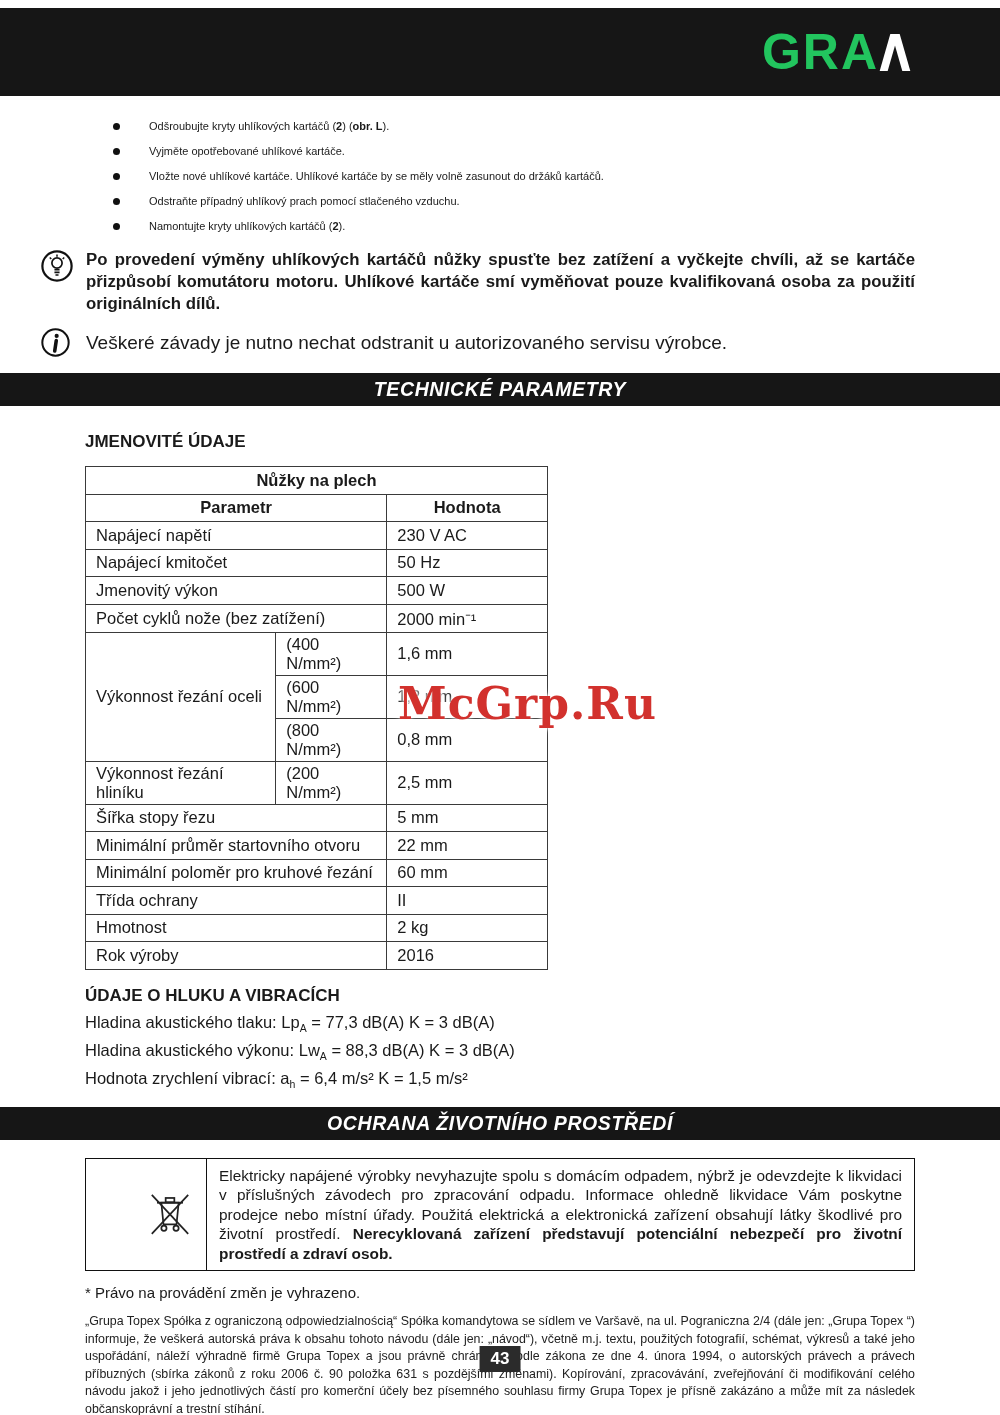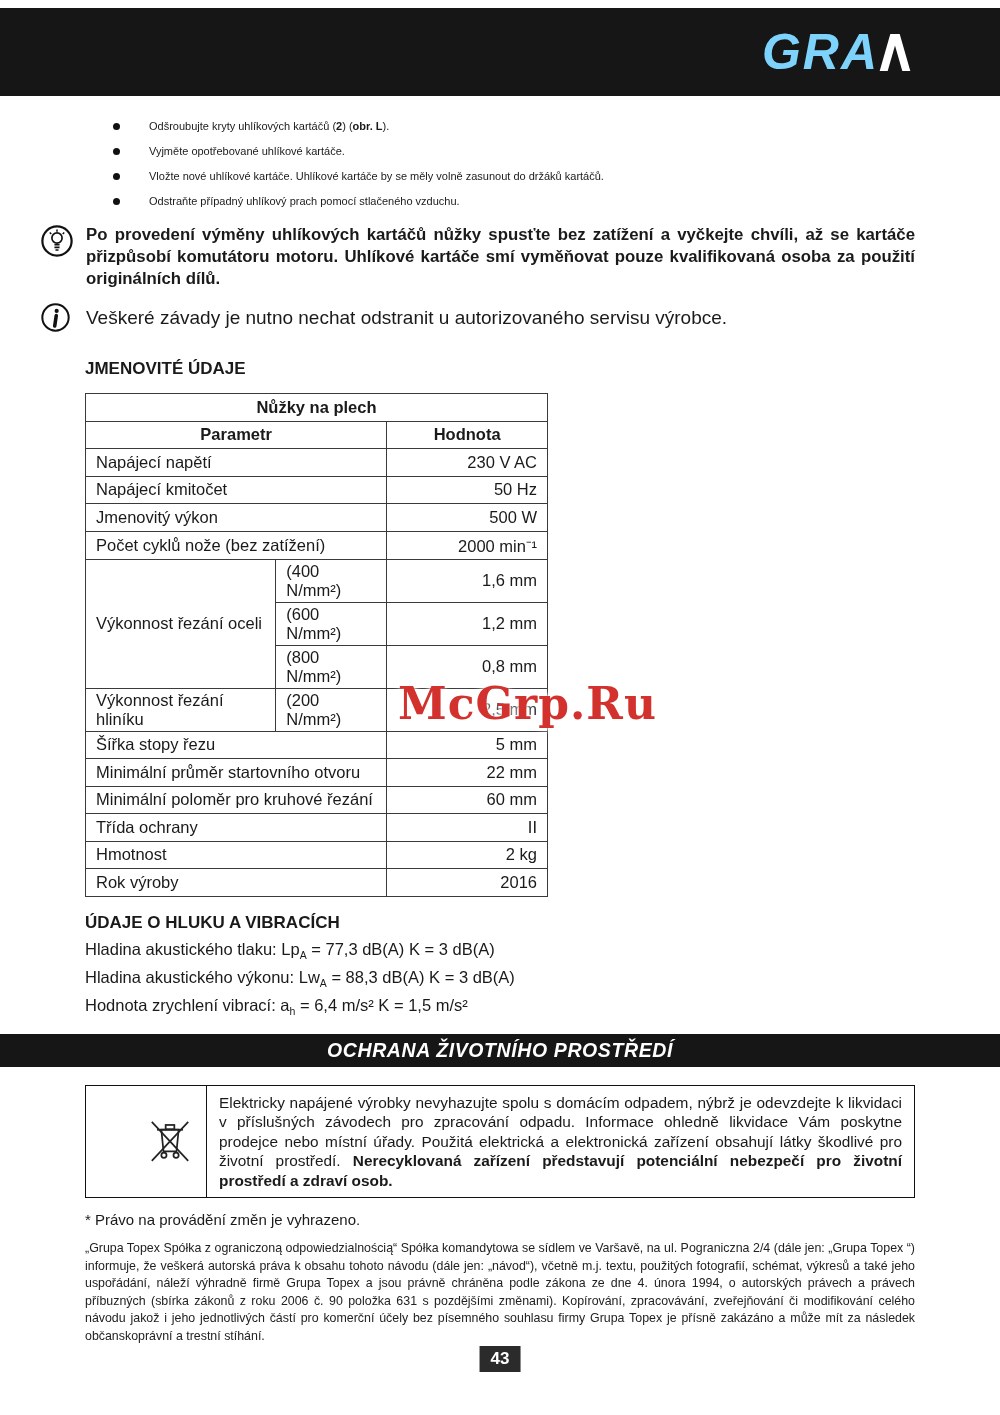--- a/index.html
+++ b/index.html
@@ -3,21 +3,21 @@
 <meta charset="utf-8">
 <style>
   html,body { margin:0; padding:0; background:#ffffff; }
   .page {
     position:relative; width:1000px; height:1415px; background:#ffffff;
     font-family:"Liberation Sans", sans-serif; color:#1a1a1a; overflow:hidden;
   }
   
   .header { margin-top:8px; height:88px; background:#161616;
     display:flex; align-items:center; justify-content:flex-end; padding-right:88px; box-sizing:border-box; }
-  .logo { color:#7dd3fc; font-weight:900; font-style:italic; font-size:50px; letter-spacing:2px; display:flex; align-items:center; }
+  .logo { color:#22c55e; font-weight:900; font-size:50px; letter-spacing:2px; display:flex; align-items:center; }
   .logo-mark { width:27px; height:37px; position:relative; display:inline-block; margin:0 3px; }
   .logo-mark::before, .logo-mark::after { content:""; position:absolute; top:0; width:8px; height:100%; background:#fff; }
   .logo-mark::before { left:3px; transform:skewX(-16deg); }
   .logo-mark::after  { left:15px; transform:skewX(16deg); }
   
   .bullets { margin:20px 85px 0 85px; }
   .bullet-row { display:flex; gap:29px; margin-bottom:4px; font-size:11px; line-height:21px; }
   .dot { width:7px; height:7px; background:#111; border-radius:50%; margin-top:7px; flex:none; margin-left:28px; }
   
   .note { display:flex; gap:12px; margin:12px 85px 0 40px; }
@@ -30,21 +30,21 @@
     display:flex; align-items:center; justify-content:center; letter-spacing:0.6px; }
   
   .content { margin:0 85px; }
   .ratings-heading { margin-top:26px; font-weight:bold; font-size:17px; }
   table.specs { border-collapse:collapse; margin-top:14px; width:463px; font-size:16.5px; }
   table.specs td { border:1.4px solid #3a3a3a; padding:2px 10px; height:22.5px; }
   td.t-title { text-align:center; font-weight:bold; }
   td.t-head  { text-align:center; font-weight:bold; }
   td.p { text-align:left; }
   td.s { text-align:left; }
-  td.v { text-align:right; }
+  td.v { text-align:left; }
   
   .noise-heading { margin-top:16px; font-weight:bold; font-size:17px; }
   .noise-line { font-size:16.5px; margin-top:7px; }
   .subsc { font-size:10.5px; vertical-align:-4px; }
   
   .eco { margin:18px 85px 0; border:1.5px solid #111; display:flex;padding-left:48px; }
   .eco-icon-cell { flex:none; width:72px; display:flex; align-items:center; justify-content:center; border-right:1.4px solid #111; }
   .eco-text { padding:7px 12px; font-size:15.4px; line-height:19.5px; text-align:justify; }
   .eco-bold { font-weight:bold; }
   
@@ -80,20 +80,24 @@
       <span class="dot"></span>
       <span><span>Vyjměte opotřebované uhlíkové kartáče.</span></span>
     </div>
     <div class="bullet-row">
       <span class="dot"></span>
       <span><span>Vložte nové uhlíkové kartáče. Uhlíkové kartáče by se měly volně zasunout do držáků kartáčů.</span></span>
     </div>
     <div class="bullet-row">
       <span class="dot"></span>
       <span><span>Odstraňte případný uhlíkový prach pomocí stlačeného vzduchu.</span></span>
+    </div>
+    <div class="bullet-row">
+      <span class="dot"></span>
+      <span><span>Namontujte kryty uhlíkových kartáčů (</span><b>2</b><span>).</span></span>
     </div>
   </div>
 
   <div class="note">
     <span class="note-icon">
       <svg viewBox="0 0 40 40" width="34" height="34">
         <circle cx="20" cy="20" r="17.2" fill="none" stroke="#111" stroke-width="2.6"></circle>
         <circle cx="20" cy="16.5" r="6" fill="none" stroke="#111" stroke-width="2"></circle>
         <path d="M17 24.5 h6 M17 27.5 h6 M18.2 30.5 h3.6" stroke="#111" stroke-width="1.8" fill="none"></path>
         <path d="M20 6.5 v2.5 M11.5 10 l1.8 1.8 M28.5 10 l-1.8 1.8" stroke="#111" stroke-width="1.8" fill="none"></path>
@@ -106,20 +110,23 @@
     <span class="note-icon">
       <svg viewBox="0 0 40 40" width="31" height="31">
         <circle cx="20" cy="20" r="17" fill="none" stroke="#111" stroke-width="2.6"></circle>
         <circle cx="21.5" cy="11.5" r="2.7" fill="#111"></circle>
         <path d="M21 17.5 L19 31" stroke="#111" stroke-width="4.6" stroke-linecap="round"></path>
       </svg>
     </span>
     <span class="note-text">Veškeré závady je nutno nechat odstranit u autorizovaného servisu výrobce.</span>
   </div>
 
+  <div class="bar">
+    <span>TECHNICKÉ PARAMETRY</span>
+  </div>
 
   <div class="content">
     <div class="ratings-heading">JMENOVITÉ ÚDAJE</div>
 
     <table class="specs">
       <colgroup>
           <col style="width:240px">
           <col style="width:130px">
           <col style="width:200px">
         </colgroup>

